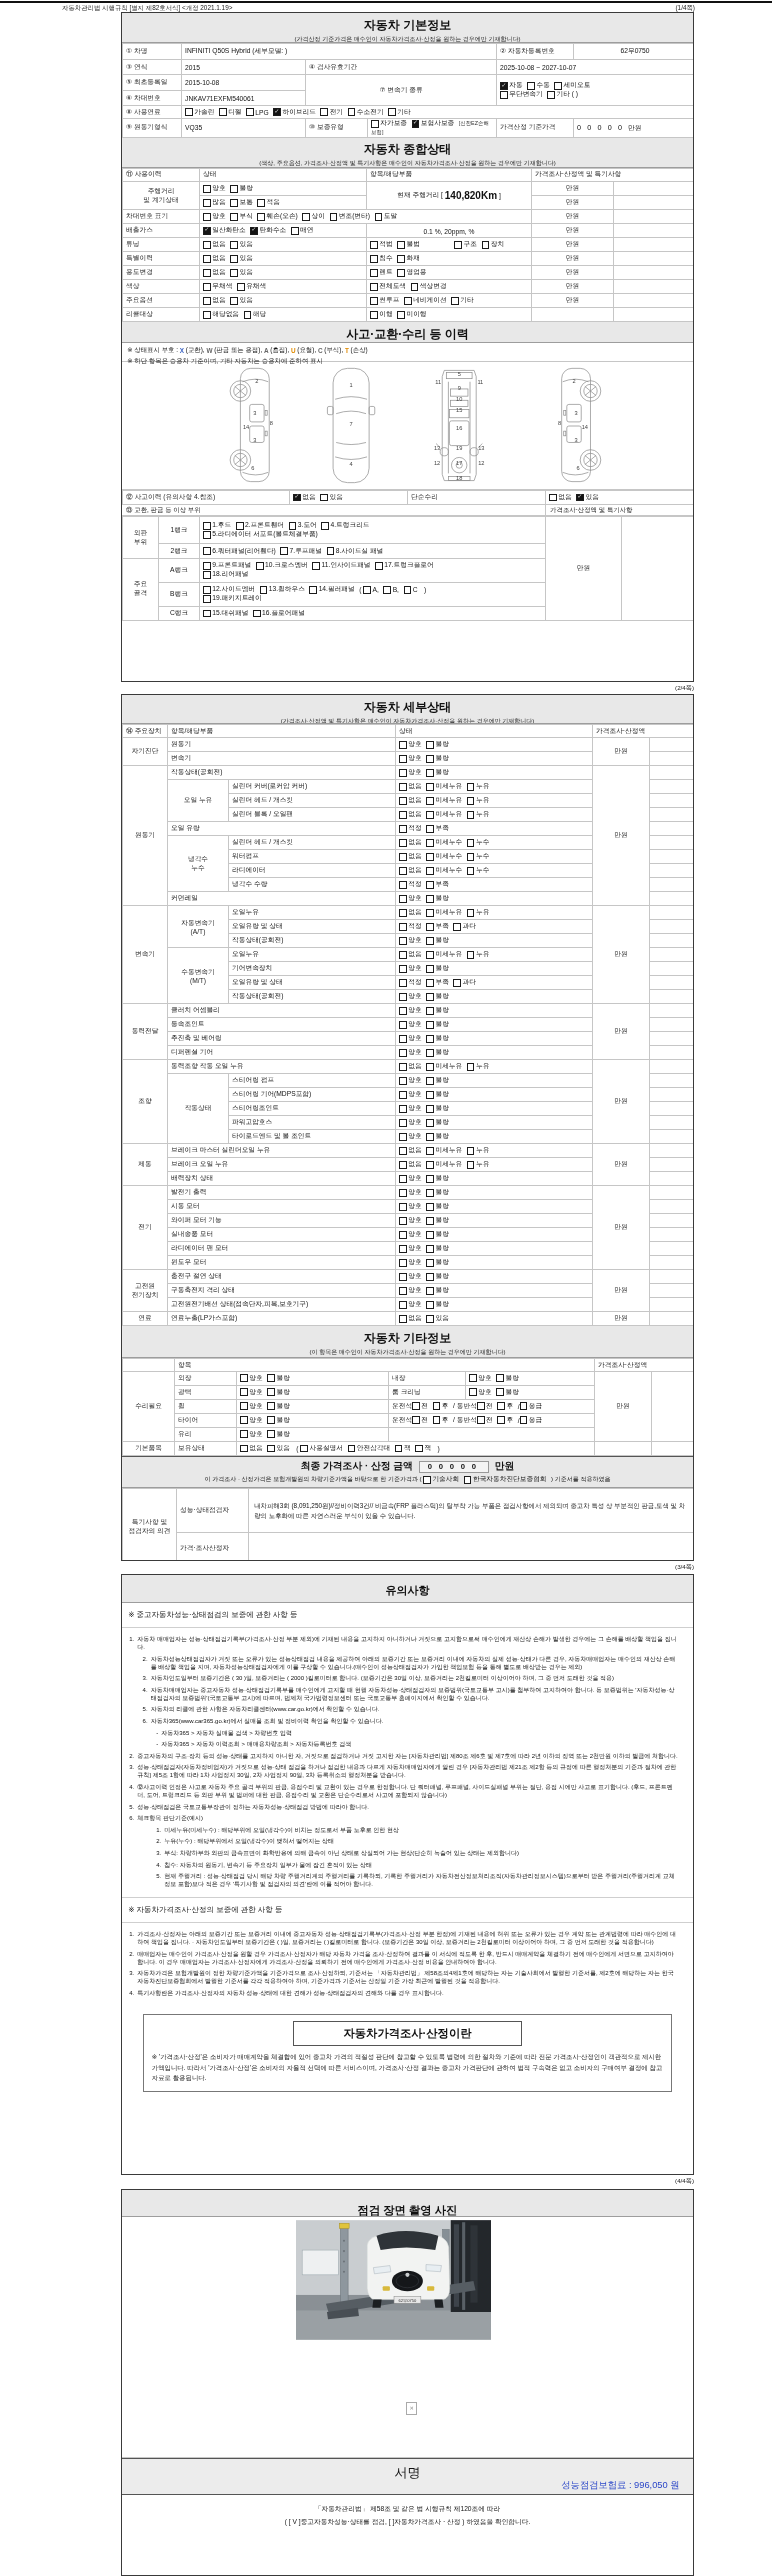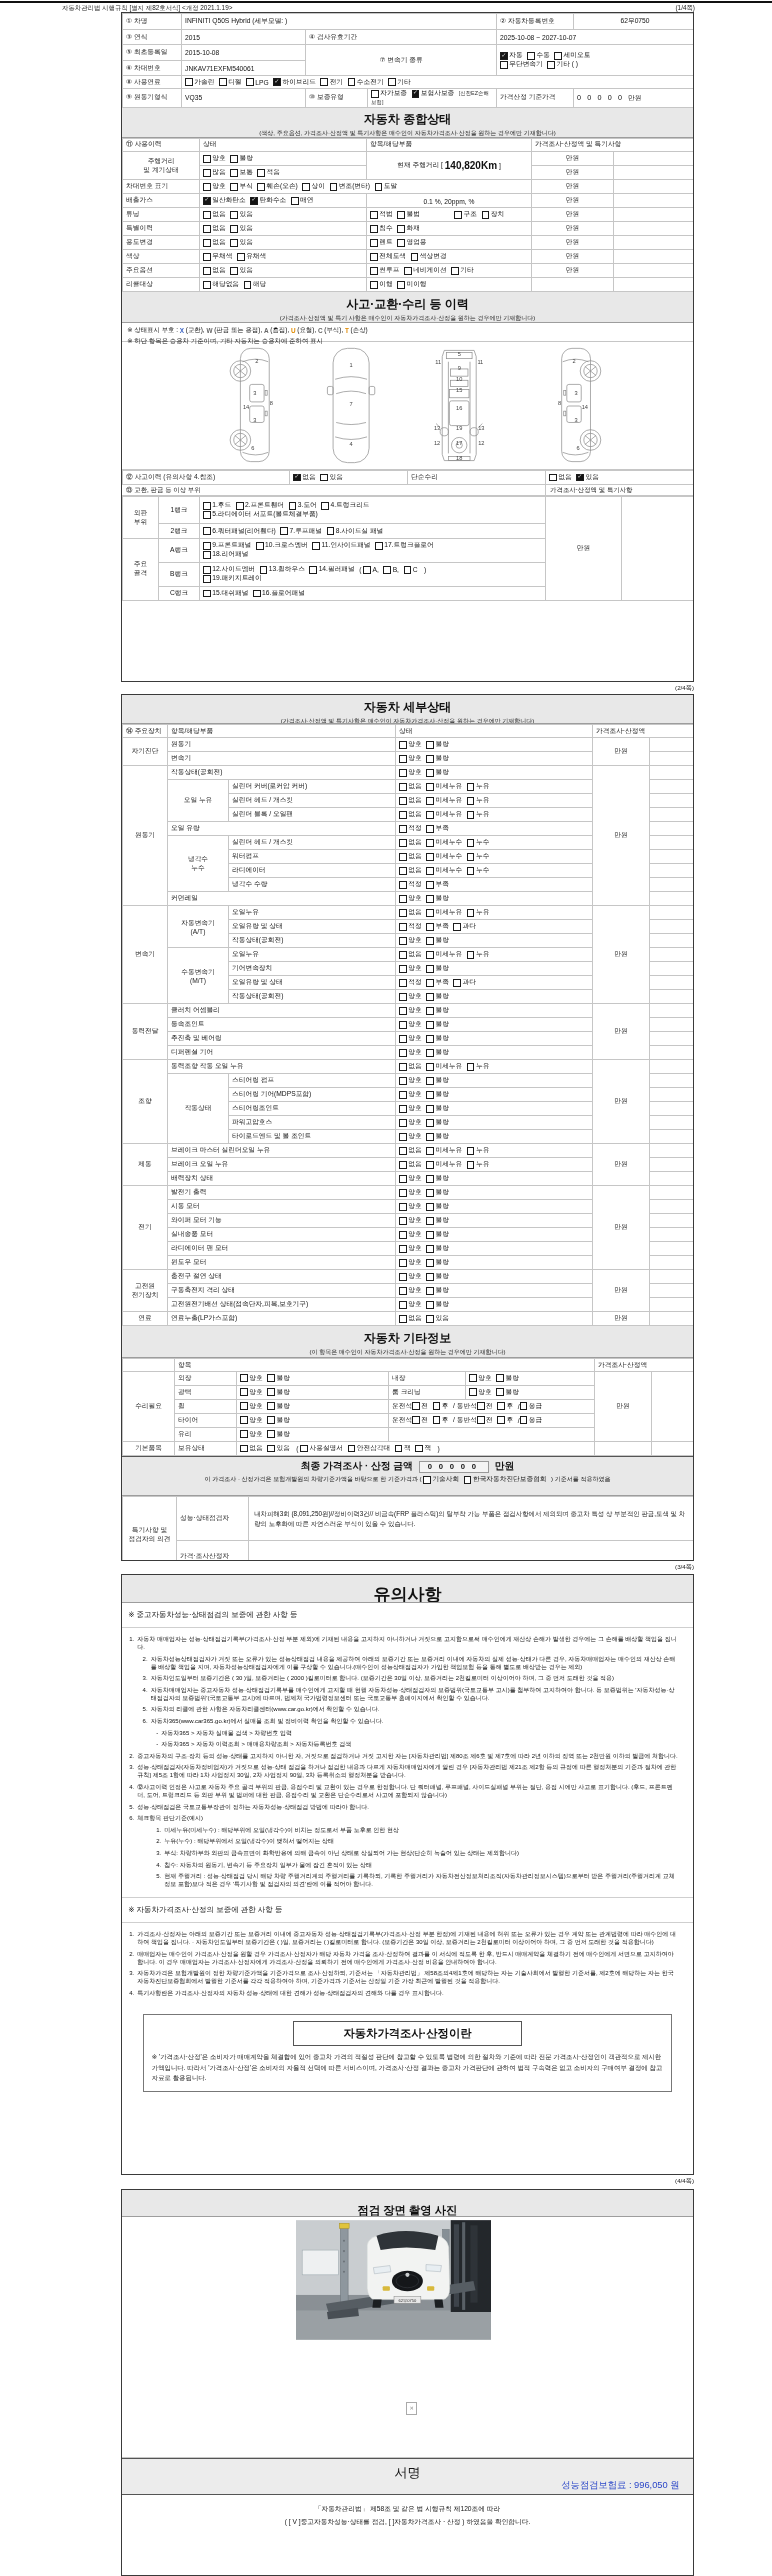--- a/index.html
+++ b/index.html
@@ -44,21 +44,21 @@
   .digitbox{display:inline-block;border:0.5px solid #999;background:#f4f4f4;padding:0.5px 5.2px 0.5px 8.2px;
             letter-spacing:6.7px;font-size:7.7px;margin:0 3.1px;}
   .legend{padding:3.1px 5.2px 2.1px;font-size:6.4px;border-bottom:0.5px solid #c6c6c6;height:18.5px;box-sizing:border-box;}
   .legend .row2{margin-top:2.1px;}
   .diagram{height:128px;border-bottom:0.5px solid #c6c6c6;box-sizing:border-box;}
   .dlabel{font-size:11px;fill:#444;}
   .exchhead{display:flex;height:11.3px;border-bottom:0.5px solid #c6c6c6;font-size:6.4px;box-sizing:border-box;}
   .exchhead .l{width:423px;padding:1px 4.1px;box-sizing:border-box;}
   .exchhead .r{flex:1;padding:1px 4.1px;border-left:0.5px solid #c6c6c6;box-sizing:border-box;}
 
-  .finalblock{background:#e8e8e8;border-top:1px solid #555;border-bottom:0.5px solid #9d9d9d;height:40px;
+  .finalblock{background:#e8e8e8;border-top:1px solid #555;border-bottom:0.5px solid #9d9d9d;height:32px;
               text-align:center;box-sizing:border-box;padding-top:3.1px;}
   .finalblock .amt{font-size:9.8px;font-weight:bold;}
   .finalblock .fnote{font-size:6px;margin-top:2.1px;}
   .opinion td{vertical-align:middle;}
   .opinion .txt{font-size:6.4px;line-height:1.55;padding:2.1px 5.2px;}
 
   
   .nsub{border-bottom:0.5px solid #cfcfcf;padding:7.2px 6.2px;font-size:7.5px;}
   .nlist{padding:3.1px 13.4px 5.2px 7.2px;}
   .nitem{display:flex;gap:3.1px;font-size:6px;line-height:8px;margin:3.6px 0;}
@@ -84,20 +84,24 @@
 <body>
 
 <div class="topline"></div>
 <div class="lawrow">
   <span>자동차관리법 시행규칙 [별지 제82호서식] &lt;개정 2021.1.19&gt;</span>
   <span>(1/4쪽)</span>
 </div>
 
 <div class="pagebox" style="top:12.4px;height:670px;">
 
+  <div class="sechead" style="height:30px;">
+    <h2 style="font-size:12px;">자동차 기본정보</h2>
+    <div class="secnote">(가격산정 기준가격은 매수인이 자동차가격조사·산정을 원하는 경우에만 기재합니다)</div>
+  </div>
   <table>
     <colgroup>
         <col style="width:59px">
         <col style="width:124px">
         <col style="width:62px">
         <col style="width:129px">
         <col style="width:77px">
         <col style="width:123px">
       </colgroup>
     <tbody>
@@ -390,21 +394,21 @@
               </span><span class="cb">
                 <span class="bx"></span>
                 <span class="lb">미이행</span>
               </span></span></td>
           <td class="price-cell"></td>
           <td></td>
         </tr>
       </tbody>
   </table>
 
-  <div class="sechead" style="height:31px;">
+  <div class="sechead" style="height:21px;">
     <h2 style="font-size:12px;">사고·교환·수리 등 이력</h2>
     <div class="secnote">(가격조사·산정액 및 특기 사항은 매수인이 자동차가격조사·산정을 원하는 경우에만 기재합니다)</div>
   </div>
   <div class="legend">
     <div id="legend-line"><span class="tk">※ 상태표시 부호 : </span><span class="tk" style="color: rgb(59, 99, 196); font-weight: bold;">X</span><span class="tk"> (교환), </span><span class="tk" style="color: rgb(102, 102, 102); font-weight: bold;">W</span><span class="tk"> (판금 또는 용접), </span><span class="tk" style="color: rgb(102, 102, 102); font-weight: bold;">A</span><span class="tk"> (흠집), </span><span class="tk" style="color: rgb(224, 138, 0); font-weight: bold;">U</span><span class="tk"> (요철), </span><span class="tk" style="color: rgb(102, 102, 102); font-weight: bold;">C</span><span class="tk"> (부식), </span><span class="tk" style="color: rgb(224, 138, 0); font-weight: bold;">T</span><span class="tk"> (손상)</span></div>
     <div class="row2">※ 하단 항목은 승용차 기준이며, 기타 자동차는 승용차에 준하여 표시</div>
   </div>
   <div class="diagram">
     <svg width="573" height="127" viewBox="0 0 1113 246">
       <g stroke="#8d8d8d" stroke-width="1.4" fill="none">
@@ -1390,21 +1394,21 @@
       <td class="txt"></td>
     </tr>
   </tbody>
     </table>
 </div>
 
 <div class="marker" style="top:1563px;">(3/4쪽)</div>
 
 <div class="pagebox" style="top:1574px;height:601px;">
   <div class="sechead" style="height:28px;">
-    <h2 style="font-size:17px;margin-top:8px;">유의사항</h2>
+    <h2 style="font-size:11px;margin-top:8px;">유의사항</h2>
   </div>
   <div class="nsub">※ 중고자동차성능·상태점검의 보증에 관한 사항 등</div>
   <div class="nlist" id="notice1">
       <div class="nitem i0">
         <span class="nnum">1.</span>
         <span class="ntext">자동차 매매업자는 성능·상태점검기록부(가격조사·산정 부분 제외)에 기재된 내용을 고지하지 아니하거나 거짓으로 고지함으로써 매수인에게 재산상 손해가 발생한 경우에는 그 손해를 배상할 책임을 집니다.</span>
       </div>
       <div class="nitem i1">
         <span class="nnum">2.</span>
         <span class="ntext">자동차성능상태점검자가 거짓 또는 오류가 있는 성능상태점검 내용을 제공하여 아래의 보증기간 또는 보증거리 이내에 자동차의 실제 성능·상태가 다른 경우, 자동차매매업자는 매수인의 재산상 손해를 배상할 책임을 지며, 자동차성능상태점검자에게 이를 구상할 수 있습니다.(매수인이 성능상태점검자가 가입한 책임보험 등을 통해 별도로 배상받는 경우는 제외)</span>

